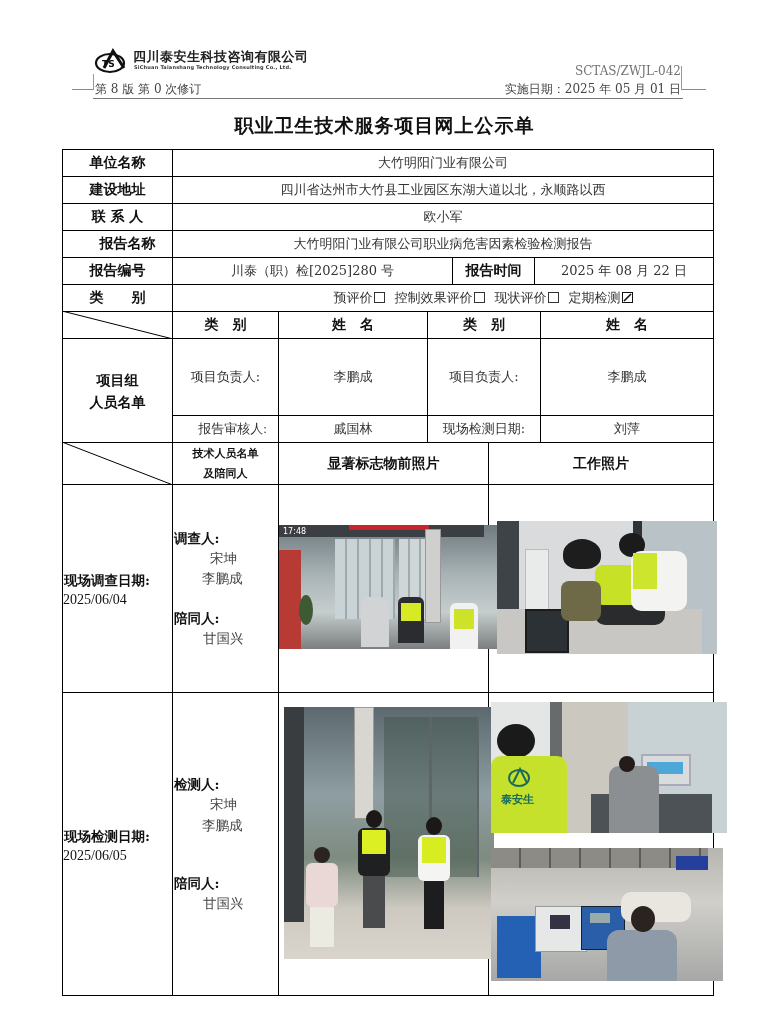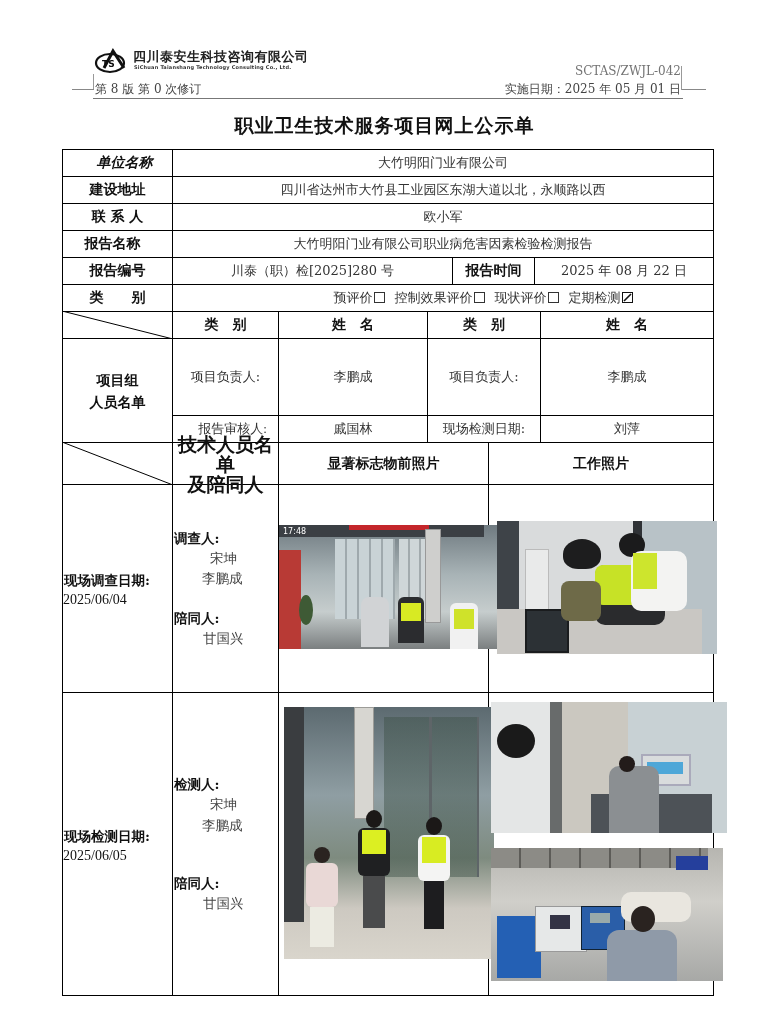--- a/index.html
+++ b/index.html
@@ -75,30 +75,30 @@
   <div class="vl" style="left:488px;top:442px;height:554px;"></div>
 
   <svg class="abs" style="left:62px;top:311px;" width="111" height="28">
       <line x1="0" y1="0" x2="111" y2="28" stroke="#000" stroke-width="1"></line>
     </svg>
   <svg class="abs" style="left:62px;top:442px;" width="111" height="43">
       <line x1="0" y1="0" x2="111" y2="43" stroke="#000" stroke-width="1"></line>
     </svg>
 </div>
 
-<div class="cell lbl" style="left:70px;top:150px;width:109px;height:26px;font-style:italic;">单位名称</div>
+<div class="cell lbl" style="left:63px;top:150px;width:109px;height:26px;">单位名称</div>
 <div class="cell" style="left:173px;top:150px;width:540px;height:26px;">大竹明阳门业有限公司</div>
 
 <div class="cell lbl" style="left:63px;top:177px;width:109px;height:26px;">建设地址</div>
 <div class="cell" style="left:173px;top:177px;width:540px;height:26px;">四川省达州市大竹县工业园区东湖大道以北，永顺路以西</div>
 
 <div class="cell lbl" style="left:63px;top:204px;width:109px;height:26px;">联 系 人</div>
 <div class="cell" style="left:173px;top:204px;width:540px;height:26px;">欧小军</div>
 
-<div class="cell lbl" style="left:58px;top:231px;width:109px;height:26px;">报告名称</div>
+<div class="cell lbl" style="left:73px;top:231px;width:109px;height:26px;">报告名称</div>
 <div class="cell" style="left:173px;top:231px;width:540px;height:26px;">大竹明阳门业有限公司职业病危害因素检验检测报告</div>
 
 <div class="cell lbl" style="left:63px;top:258px;width:109px;height:26px;">报告编号</div>
 <div class="cell" style="left:173px;top:258px;width:279px;height:26px;">川泰（职）检[2025]280 号</div>
 <div class="cell lbl" style="left:453px;top:258px;width:81px;height:26px;">报告时间</div>
 <div class="cell" style="left:535px;top:258px;width:178px;height:26px;">2025 年 08 月 22 日</div>
 
 <div class="cell lbl" style="left:63px;top:285px;width:109px;height:26px;">类　　别</div>
 <div class="cell" style="left:173px;top:285px;width:540px;height:26px;padding-left:80px;">
   <span><span>预评价</span><span class="cb"></span></span>
@@ -122,21 +122,21 @@
 <div class="cell" style="left:173px;top:339px;width:105px;height:76px;">项目负责人:</div>
 <div class="cell" style="left:279px;top:339px;width:148px;height:76px;">李鹏成</div>
 <div class="cell" style="left:428px;top:339px;width:112px;height:76px;">项目负责人:</div>
 <div class="cell" style="left:541px;top:339px;width:172px;height:76px;">李鹏成</div>
 
 <div class="cell" style="left:180px;top:416px;width:105px;height:26px;font-family:Liberation Serif, serif;">报告审核人:</div>
 <div class="cell" style="left:279px;top:416px;width:148px;height:26px;">戚国林</div>
 <div class="cell" style="left:428px;top:416px;width:112px;height:26px;">现场检测日期:</div>
 <div class="cell" style="left:541px;top:416px;width:172px;height:26px;">刘萍</div>
 
-<div class="cell lbl" style="left:173px;top:443px;width:105px;height:41px;flex-direction:column;line-height:20px;font-size:19px;">
+<div class="cell lbl" style="left:173px;top:443px;width:105px;height:41px;flex-direction:column;line-height:20px;font-size:11px;">
   <span>技术人员名单</span>
   <span>及陪同人</span>
 </div>
 <div class="cell lbl" style="left:279px;top:443px;width:209px;height:41px;">显著标志物前照片</div>
 <div class="cell lbl" style="left:489px;top:443px;width:224px;height:41px;">工作照片</div>
 
 <div class="left-txt bold" style="left:64px;top:571px;">现场调查日期:</div>
 <div class="left-txt" style="left:63px;top:590px;font-family:'Liberation Serif',serif;font-size:14px;">2025/06/04</div>
 
 <div class="left-txt bold" style="left:174px;top:529px;">调查人:</div>
@@ -209,20 +209,27 @@
     <div style="position:absolute;left:8px;top:64px;width:20px;height:48px;background:#1d1d1f;"></div>
   </div>
 </div>
 
 <div class="photo" style="left:491px;top:702px;width:221px;height:131px;background:linear-gradient(90deg,#e4e6e6 0 25%,#686b6b 25% 30%,#cbc8c0 30% 58%,#c8d1d4 58% 100%);">
   <div class="abs" style="left:150px;top:52px;width:46px;height:28px;background:#d9dcdd;border:2px solid #aab;">
       <div style="position:absolute;left:4px;top:6px;width:36px;height:12px;background:#4ea7d8;"></div>
     </div>
   <div class="abs" style="left:100px;top:92px;width:121px;height:39px;background:#4d5257;"></div>
   <div class="abs" style="left:6px;top:22px;width:38px;height:34px;background:#1a1a1a;border-radius:50%;"></div>
+  <div class="abs" style="left:0;top:54px;width:76px;height:77px;background:#c5e12c;border-radius:10px 10px 0 0;">
+    <svg class="abs" style="left:16px;top:10px;" width="24" height="22" viewBox="0 0 24 22">
+        <ellipse cx="12" cy="12" rx="10" ry="8" fill="none" stroke="#1a6b5a" stroke-width="2"></ellipse>
+        <path d="M6 17 L13 3 L20 17" fill="none" stroke="#1a6b5a" stroke-width="2"></path>
+      </svg>
+    <div class="abs" style="left:10px;top:36px;font-size:11px;font-weight:bold;color:#1a6b5a;font-family:'DejaVu Sans',sans-serif;">泰安生</div>
+  </div>
   <div class="abs" style="left:118px;top:64px;width:50px;height:67px;background:#8b8f92;border-radius:10px 10px 0 0;"></div>
   <div class="abs" style="left:128px;top:54px;width:16px;height:16px;background:#231c1a;border-radius:50%;"></div>
 </div>
 
 <div class="photo" style="left:491px;top:848px;width:217px;height:133px;background:linear-gradient(180deg,#b6b5b0 0%,#d0cfca 40%,#a7a8a6 100%);">
   <div class="abs" style="left:0;top:0;width:217px;height:20px;background:repeating-linear-gradient(90deg,#8c8b86 0 28px,#5d5c58 28px 30px);"></div>
   <div class="abs" style="left:185px;top:8px;width:32px;height:14px;background:#253f9c;"></div>
   <div class="abs" style="left:6px;top:68px;width:44px;height:62px;background:#2460b4;"></div>
   <div class="abs" style="left:44px;top:58px;width:50px;height:44px;background:#e6e8e8;border:1px solid #999;">
       <div style="position:absolute;left:14px;top:8px;width:20px;height:14px;background:#334;"></div>

